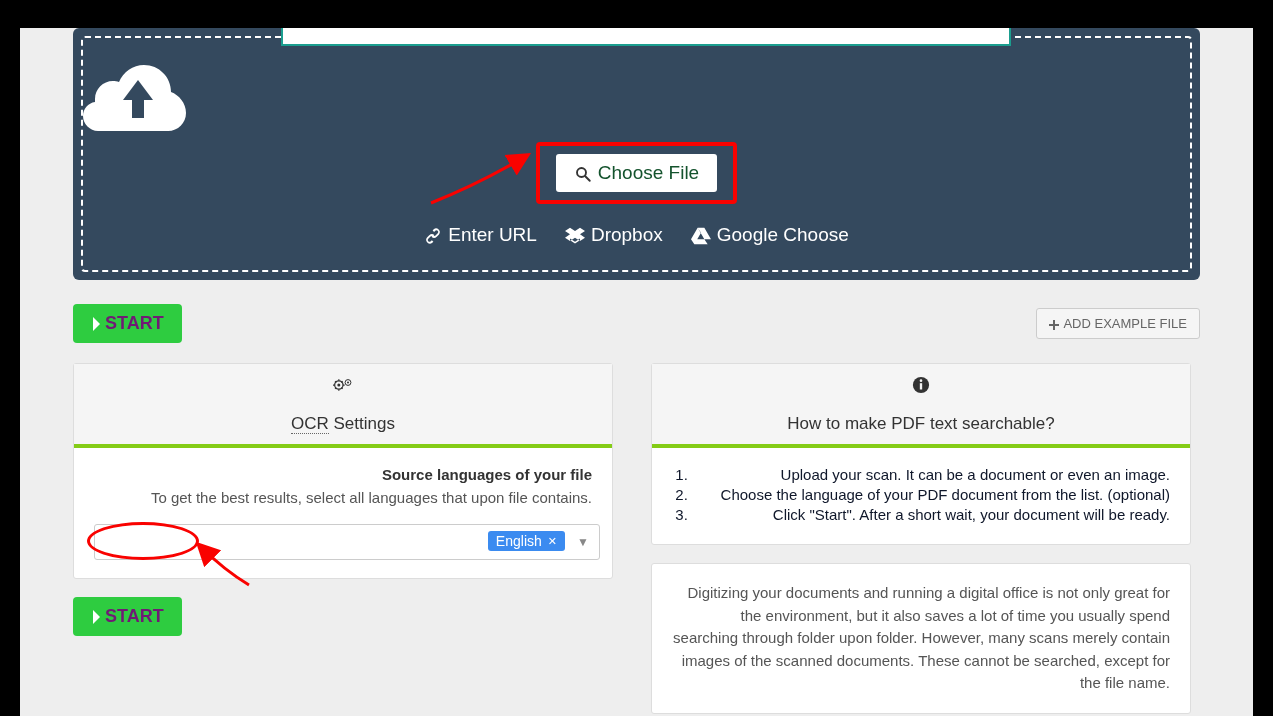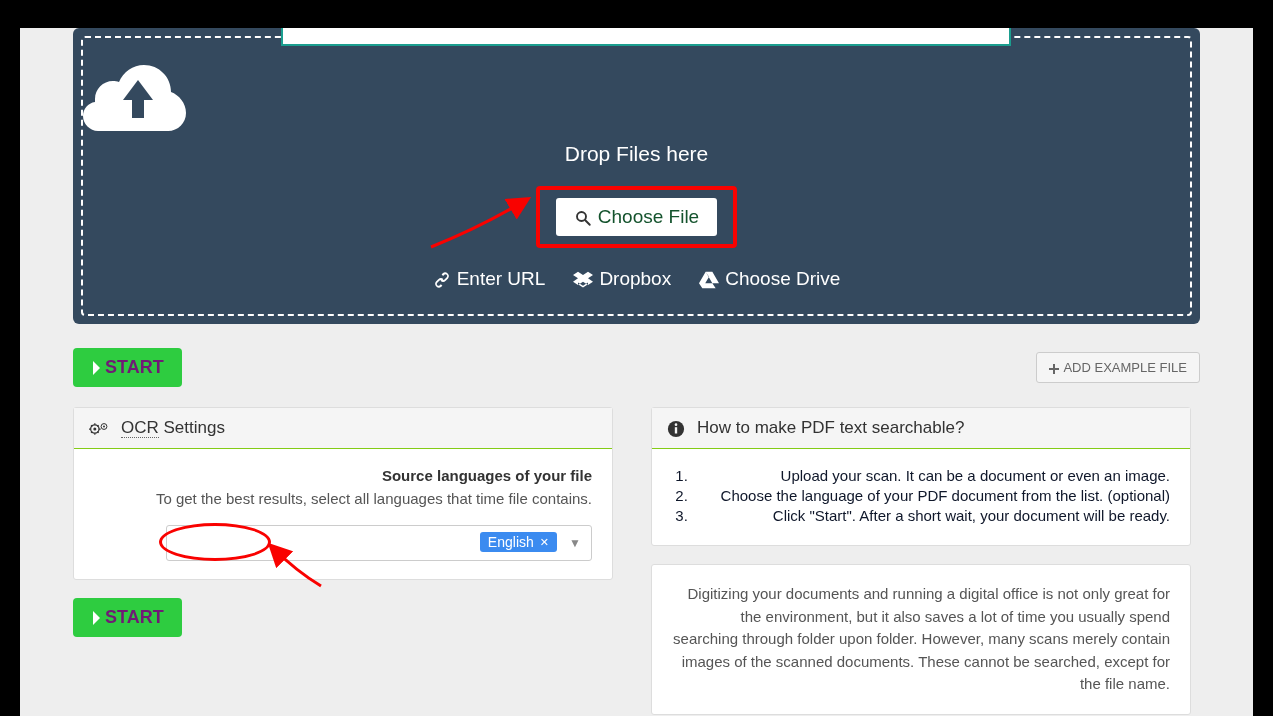--- a/index.html
+++ b/index.html
@@ -15,26 +15,26 @@
 .choose-btn { background: #fff; color: #14532d; border: none; border-radius: 3px; padding: 8px 18px; font-size: 19px; cursor: pointer; display: inline-flex; align-items: center; gap: 6px; }
 .source-row { margin-top: 20px; display: flex; gap: 28px; justify-content: center; align-items: center; font-size: 19px; color: #fff; }
 .source-link { display: inline-flex; align-items: flex-end; gap: 6px; cursor: pointer; }
 .action-row { display: flex; justify-content: space-between; align-items: center; margin-top: 24px; margin-bottom: 20px; }
 .start-btn { background: #2ecc40; color: #701a75; border: none; border-radius: 4px; padding: 9px 18px; font-size: 18px; font-weight: 600; cursor: pointer; display: inline-flex; align-items: center; gap: 4px; }
 .add-example { background: #f5f5f5; border: 1px solid #ccc; border-radius: 3px; padding: 7px 12px; font-size: 13px; color: #666; cursor: pointer; display: inline-flex; align-items: center; gap: 4px; }
 .columns { display: flex; gap: 38px; align-items: flex-start; }
 .col-left { width: 540px; }
 .col-right { width: 540px; }
 .panel { border: 1px solid #ddd; border-radius: 3px; background: #fff; margin-bottom: 18px; }
-.panel-header { background: #f5f5f5; border-bottom: 1px solid #84cc16; padding: 10px 15px; font-size: 17px; color: #333; display: flex; align-items: center; gap: 12px; }
+.panel-header { background: #f5f5f5; border-bottom: 4px solid #84cc16; padding: 10px 15px; font-size: 17px; color: #333; display: flex; align-items: center; gap: 20px; flex-direction: column; }
 .panel-body { padding: 18px 20px; color: #555; text-align: right; }
 .sub-h { font-weight: 600; font-size: 15px; color: #333; margin-bottom: 6px; }
 .sub-desc { font-size: 15px; color: #555; margin-bottom: 18px; }
 .langsel-wrap { position: relative; display: inline-block; }
-.langsel { border: 1px solid #ccc; border-radius: 3px; padding: 6px 34px 6px 8px; width: 426px; min-height: 36px; cursor: pointer; position: relative; }
+.langsel { border: 1px solid #ccc; border-radius: 3px; padding: 6px 34px 6px 8px; width: 506px; min-height: 36px; cursor: pointer; position: relative; }
 .lang-tag { background: #3b8bf0; color: #fff; border-radius: 3px; padding: 2px 8px; font-size: 14px; display: inline-flex; align-items: center; gap: 6px; }
 .lang-tag .x { font-size: 11px; cursor: pointer; }
 .langsel .caret { position: absolute; right: 10px; top: 50%; transform: translateY(-50%); color: #888; font-size: 12px; }
 .red-ring { position: absolute; border: 3px solid #f90200; border-radius: 50%/50%; width: 112px; height: 38px; left: -7px; top: -2px; pointer-events: none; }
 ol.steps { padding-left: 20px; font-size: 15px; color: #0f172a; }
 ol.steps li { margin-bottom: 3px; }
 .info-h { font-size: 15px; color: #555; margin-bottom: 20px; }
 .dotted-underline { border-bottom: 1px dotted #666; }
 svg { display: block; }
 .icon-inline svg { display: inline-block; vertical-align: middle; }
@@ -47,21 +47,20 @@
   <div class="teal-hint"></div>
 
   <div class="dropzone-wrap">
     <div class="dropzone">
       <div class="cloud-icon">
         <svg width="110" height="80" viewBox="0 0 110 80">
           <path fill="#fff" d="M88 36c0-15-12-27-27-27-11 0-21 7-25 17-2-1-4-1-6-1-10 0-18 8-18 18 0 1 0 2 0 3-7 1-12 7-12 14 0 8 7 15 15 15h70c10 0 18-8 18-18 0-10-7-18-15-21z"></path>
           <path fill="#34495e" d="M55 24 L40 44 L49 44 L49 62 L61 62 L61 44 L70 44 Z"></path>
         </svg>
       </div>
-      <div class="drop-label">Drop Files here</div>
 
       <div class="choose-outline-group">
         <div class="choose-outline">
           <button class="choose-btn">
             <span class="icon-inline">
               <svg width="18" height="18" viewBox="0 0 24 24">
                   <circle cx="10" cy="10" r="6" fill="none" stroke="#333" stroke-width="2.5"></circle>
                   <line x1="15" y1="15" x2="21" y2="21" stroke="#333" stroke-width="2.5" stroke-linecap="round"></line>
                 </svg>
             </span>
@@ -94,21 +93,21 @@
               </svg>
           </span>
           <span>Dropbox</span>
         </span>
         <span class="source-link">
           <span class="icon-inline">
             <svg width="20" height="18" viewBox="0 0 24 20">
                 <path fill="#fff" d="M8 0h8l8 14h-8zM0 14l4 6h16l-4-6zM8 0L0 14l4 6 8-14z"></path>
               </svg>
           </span>
-          <span>Choose Drive</span>
+          <span>Google Choose</span>
         </span>
       </div>
     </div>
   </div>
 
   <div class="action-row">
     <button class="start-btn">
       <span class="icon-inline">
         <svg width="10" height="14" viewBox="0 0 10 14">
             <path fill="#fff" d="M2 0l7 7-7 7V0z"></path>
@@ -147,21 +146,21 @@
                 <circle cx="18" cy="6" r="3.5" fill="none" stroke="#333" stroke-width="1.2"></circle>
                 <circle cx="18" cy="6" r="1.2" fill="#333"></circle>
               </svg>
           </span>
           <span>
             <span class="dotted-underline">OCR</span><span> Settings</span>
           </span>
         </div>
         <div class="panel-body">
           <div class="sub-h">Source languages of your file</div>
-          <div class="sub-desc">To get the best results, select all languages that time file contains.</div>
+          <div class="sub-desc">To get the best results, select all languages that upon file contains.</div>
           <div class="langsel-wrap">
             <div class="langsel">
               <span class="lang-tag">
                 <span>English</span>
                 <span class="x">✕</span>
               </span>
               <span class="caret">▼</span>
             </div>
             <div class="red-ring"></div>
             <svg class="arrow" style="left:100px;top:16px" width="60" height="50" viewBox="0 0 60 50">

